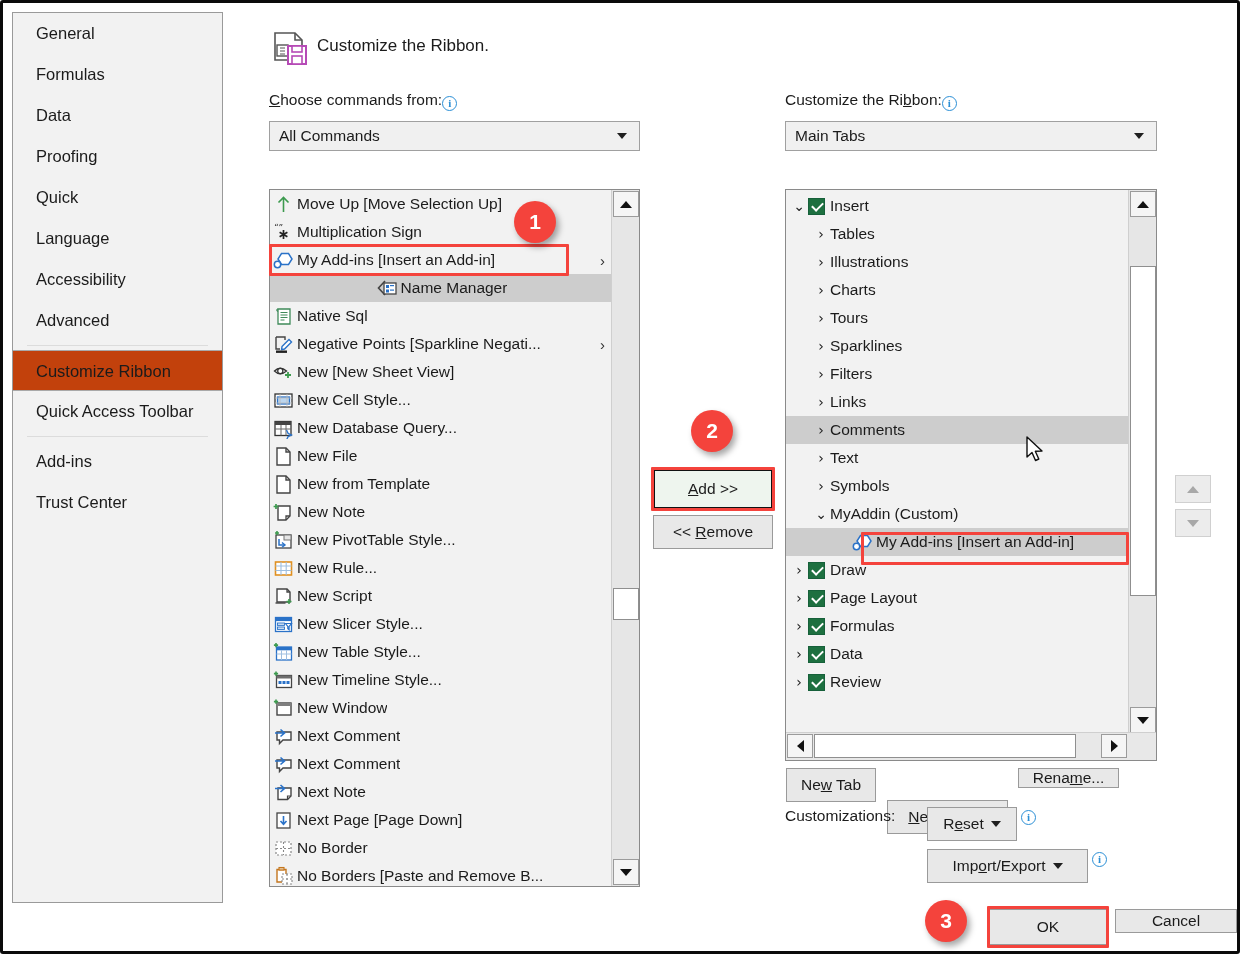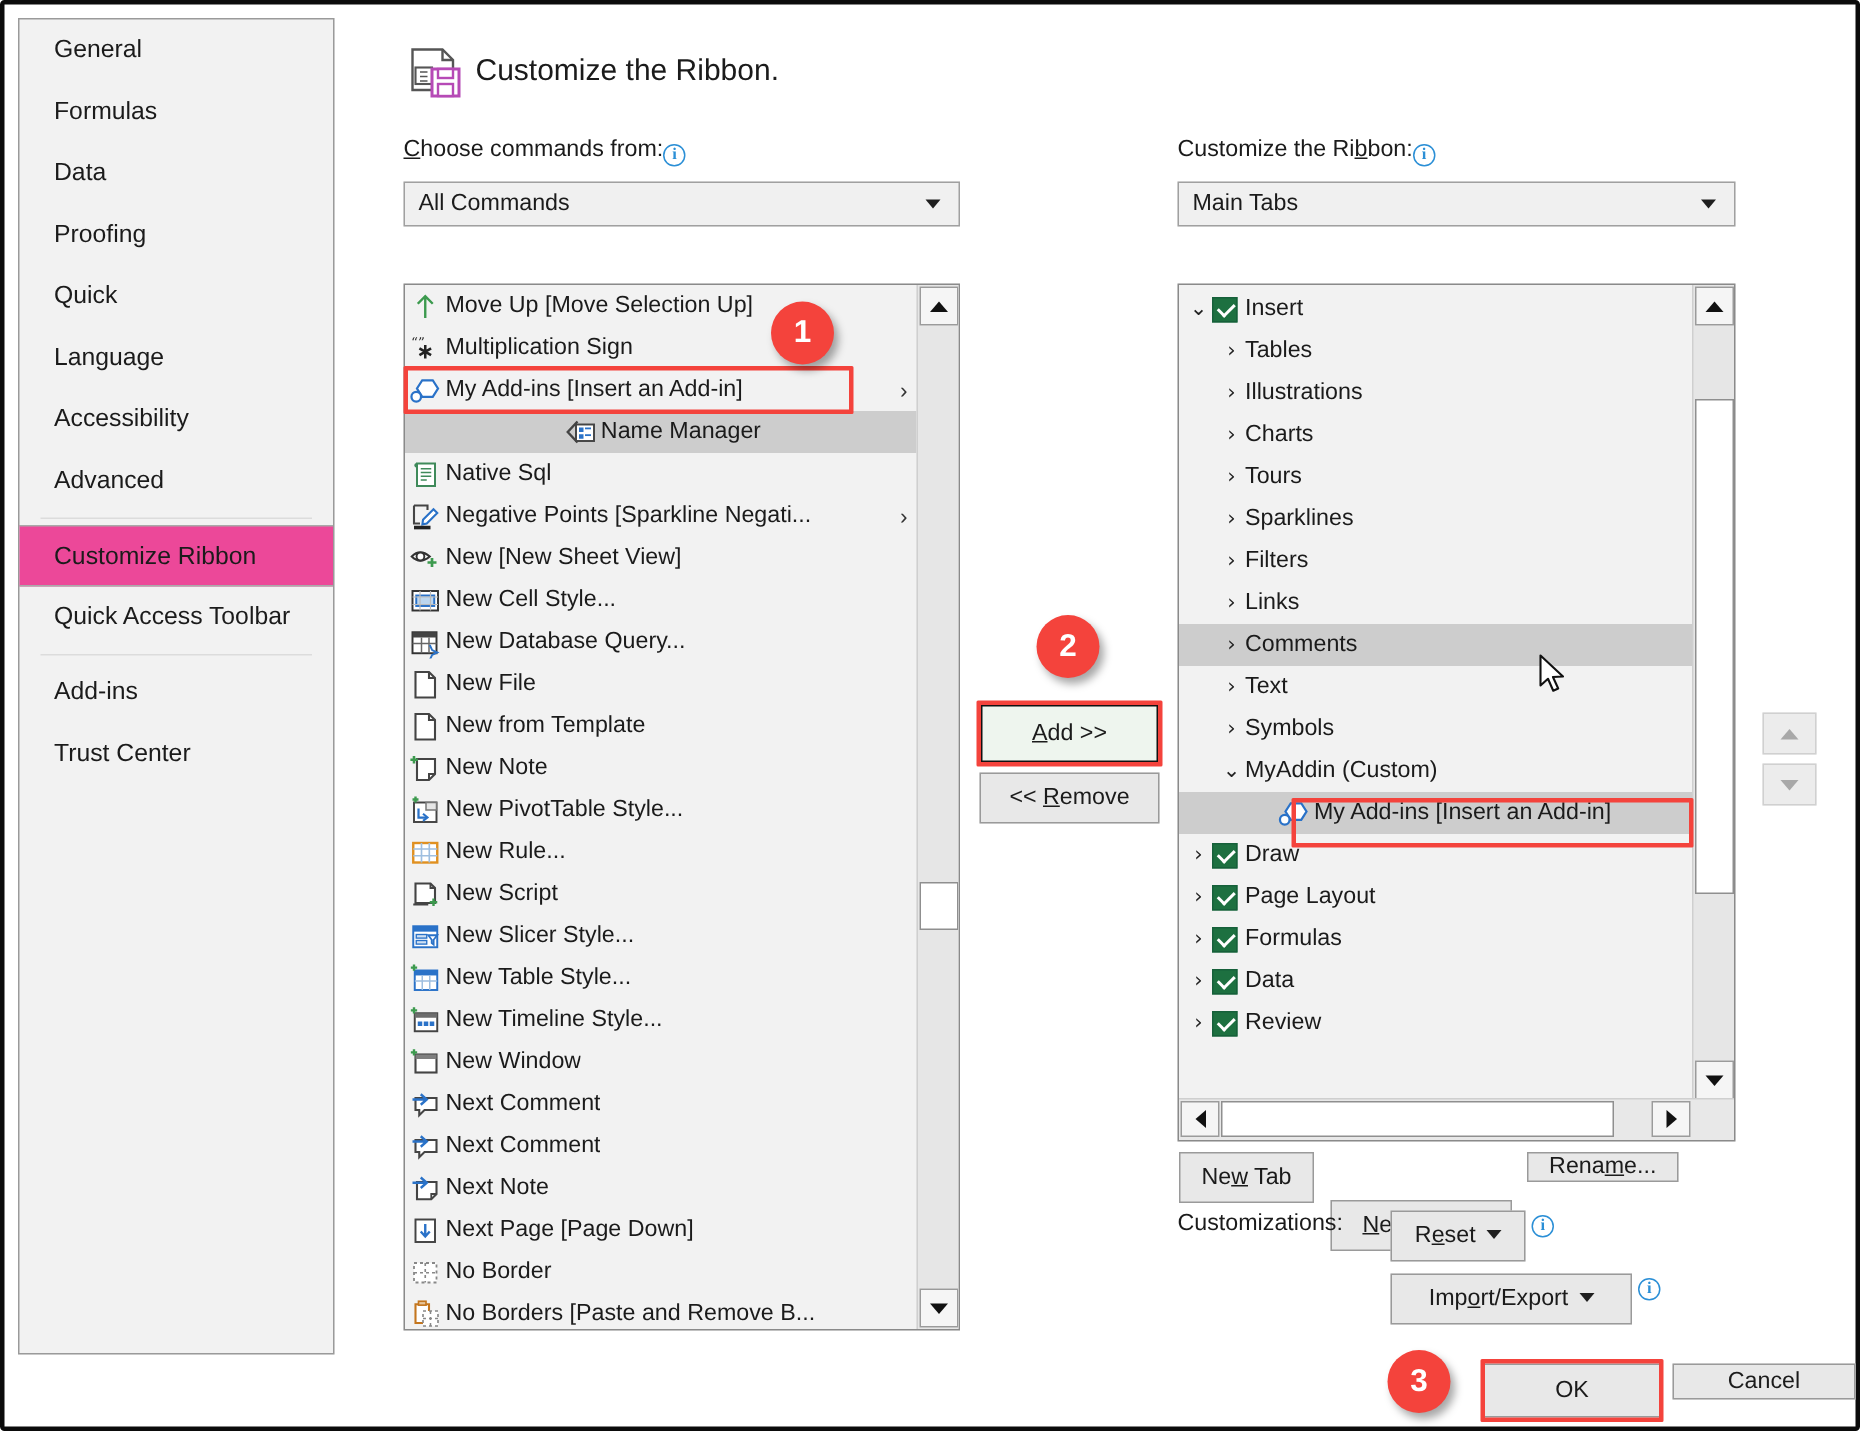--- a/index.html
+++ b/index.html
@@ -27,31 +27,31 @@
     border:1px solid #9a9a9a;
   }
   .nav-item {
     height:41px; line-height:41px;
     padding-left:23px;
     font-size:16.5px;
     color:#1b1b1b;
     white-space:nowrap;
   }
   .nav-item.sel {
-    background:#ec4899;
+    background:#c2410c;
     border-top:1px solid #a9a9a9;
     border-bottom:1px solid #a9a9a9;
   }
   .nav-sep { height:1px; background:#dcdcdc; margin:4px 14px; }
 
   
   #hdr-icon { left:266px; top:24px; width:44px; height:44px; }
   #hdr-title {
     left:314px; top:33px;
-    font-size:20px; color:#1b1b1b; white-space:nowrap;
+    font-size:17px; color:#1b1b1b; white-space:nowrap;
   }
 
   .fieldlabel {
     font-size:15.5px; color:#1b1b1b; white-space:nowrap;
   }
   .u { text-decoration:underline; }
 
   .combo {
     border:1px solid #a0a0a0;
     background:#f0f0f0;

